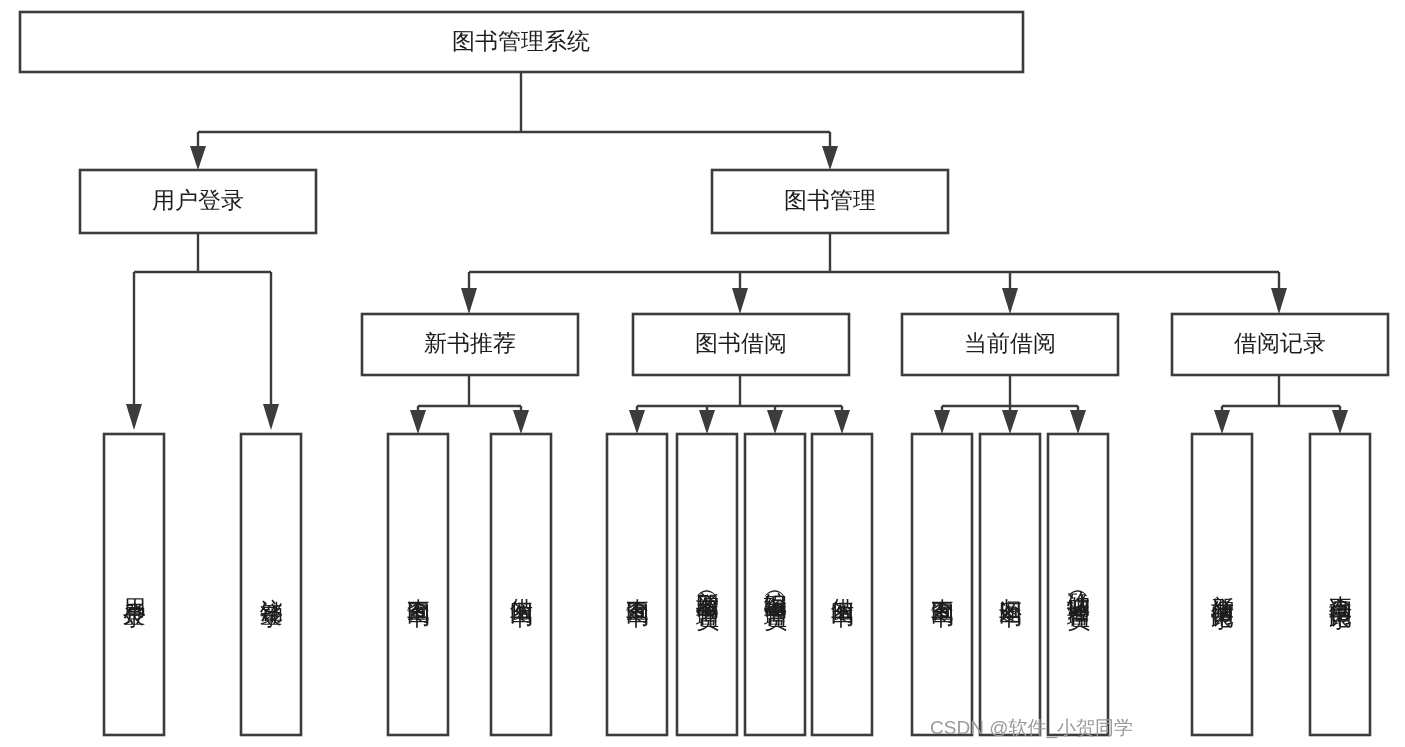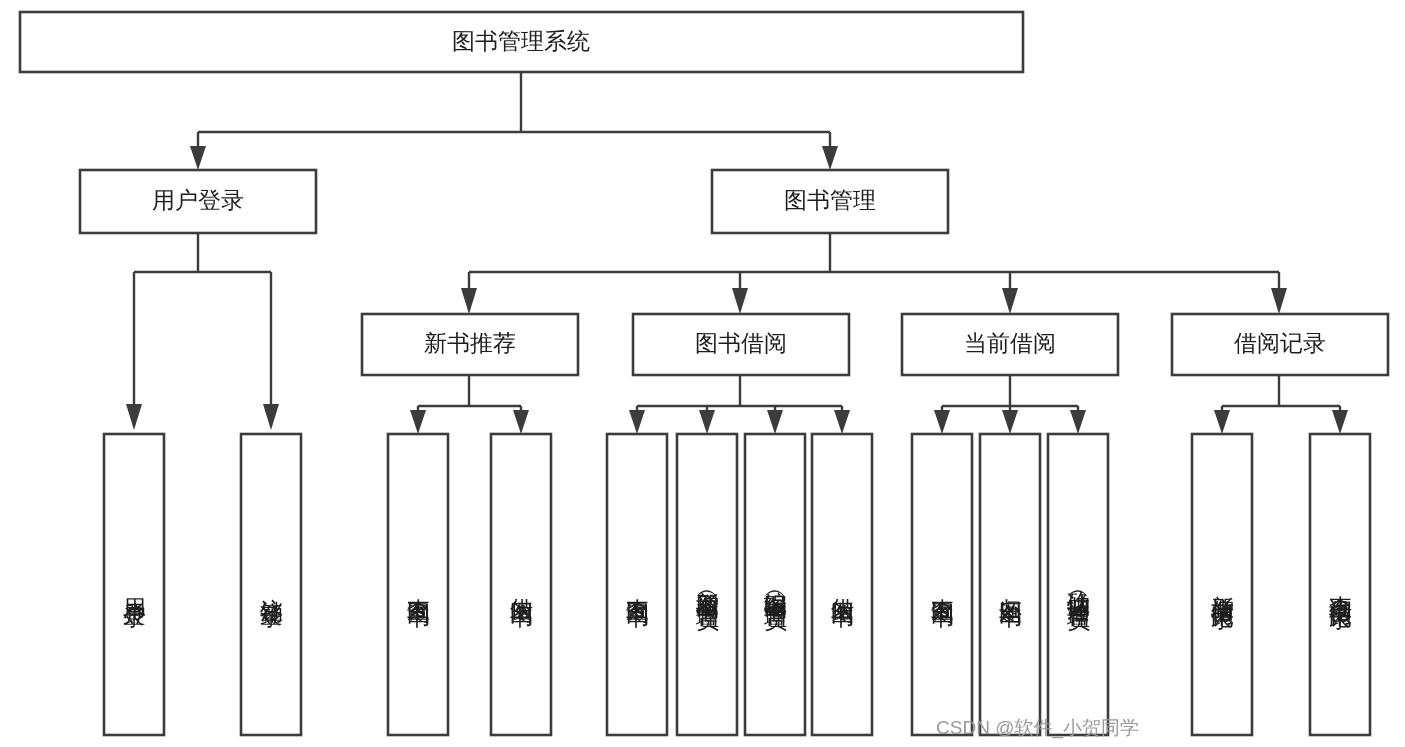--- a/index.html
+++ b/index.html
@@ -60,21 +60,21 @@
     font-family: "Liberation Sans", "DejaVu Sans", sans-serif;
     font-size: 23px;
     line-height: 1.12;
     color: #1d1d1d;
     letter-spacing: 2.5px;
     white-space: nowrap;
     text-align: center;
   }
   .watermark {
     position: absolute;
-    right: 8px;
+    right: 14px;
     bottom: 6px;
     font-family: "Liberation Sans", "DejaVu Sans", sans-serif;
     font-size: 19px;
     color: #9a9a9a;
     white-space: nowrap;
     pointer-events: none;
     text-align: right;
   }
 </style>
 </head>

